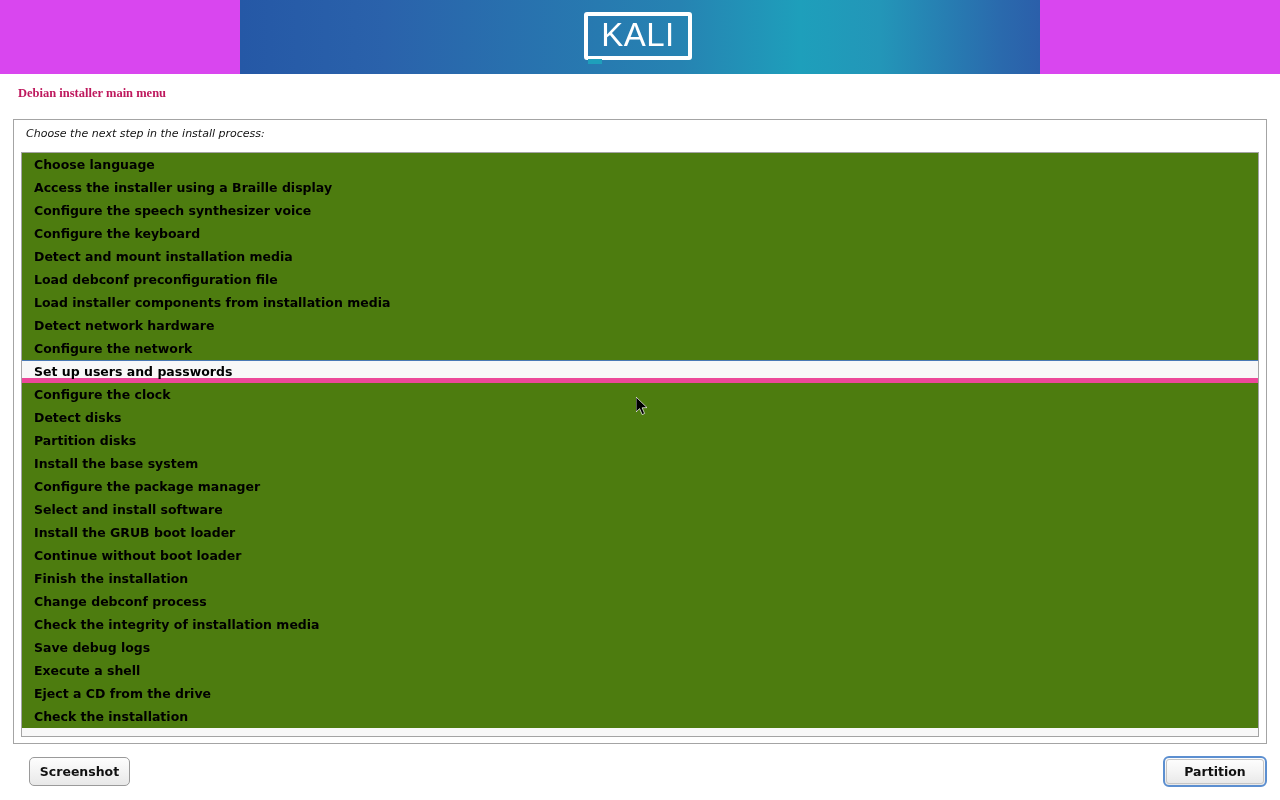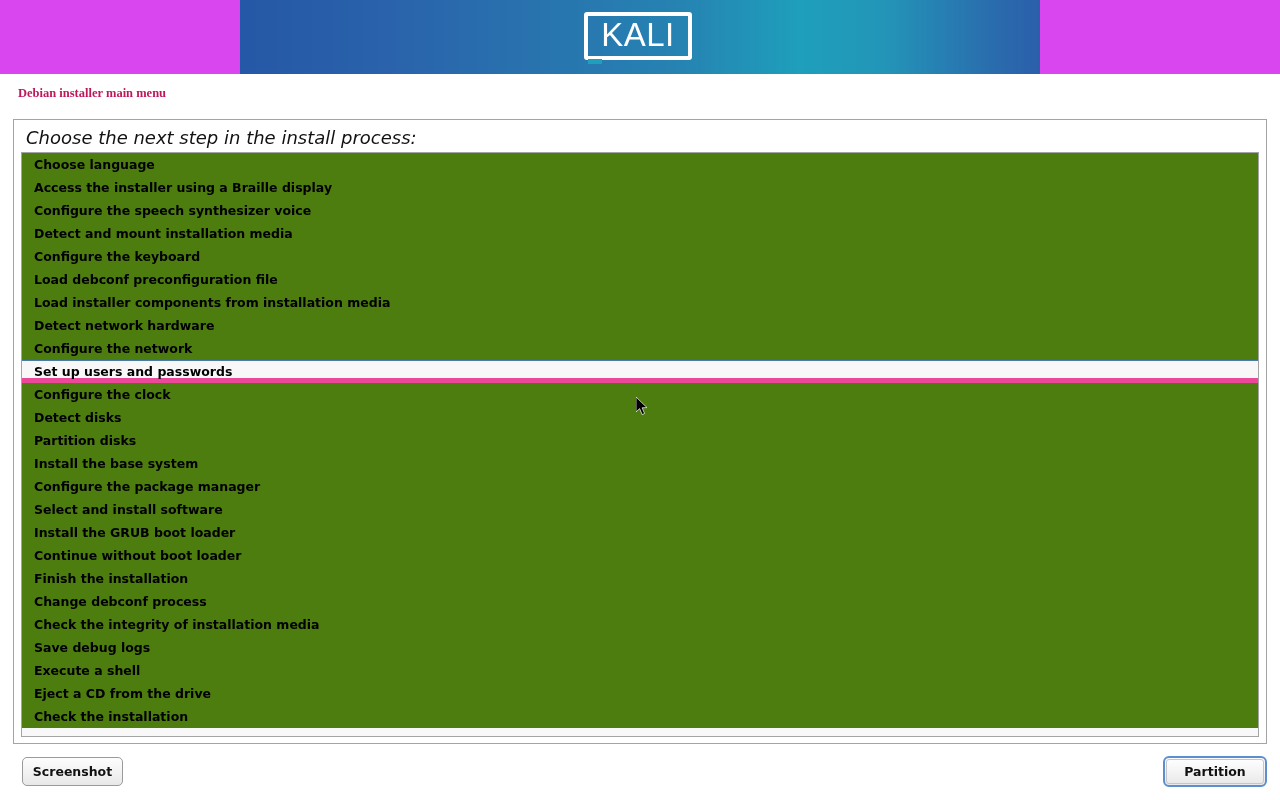--- a/index.html
+++ b/index.html
@@ -84,21 +84,21 @@
     height: 625px;
     border: 1px solid #a4a4a4;
     background: #ffffff;
     box-sizing: border-box;
   }
   #prompt {
     position: absolute;
     left: 12px; top: 7px;
     font-family: "DejaVu Sans", sans-serif;
     font-style: italic;
-    font-size: 18px;
+    font-size: 11px;
     color: #111111;
     white-space: nowrap;
   }
 
   
   #listbox {
     position: absolute;
     left: 7px; top: 32px;
     width: 1238px;
     height: 585px;
@@ -137,21 +137,21 @@
     color: #111111;
     text-align: center;
     background: linear-gradient(to bottom, #fdfdfd 0%, #f4f4f4 45%, #e8e8e8 100%);
     border: 1px solid #9a9a9a;
     border-radius: 5px;
     box-sizing: border-box;
     cursor: default;
     user-select: none;
   }
   #btn-screenshot {
-    left: 22px; top: 757px;
+    left: 29px; top: 757px;
     width: 101px;
     height: 29px;
     line-height: 27px;
   }
   #btn-continue {
     left: 1163px; top: 756px;
     width: 104px;
     height: 31px;
     line-height: 25px;
     border: 2px solid #5c8fd0;
@@ -190,22 +190,22 @@
 </div>
 
 <div id="page-title">Debian installer main menu</div>
 
 <div id="frame">
   <div id="prompt">Choose the next step in the install process:</div>
   <div id="listbox">
       <div class="list-item">Choose language</div>
       <div class="list-item">Access the installer using a Braille display</div>
       <div class="list-item">Configure the speech synthesizer voice</div>
+      <div class="list-item">Configure the keyboard</div>
       <div class="list-item">Detect and mount installation media</div>
-      <div class="list-item">Configure the keyboard</div>
       <div class="list-item">Load debconf preconfiguration file</div>
       <div class="list-item">Load installer components from installation media</div>
       <div class="list-item">Detect network hardware</div>
       <div class="list-item">Configure the network</div>
       <div class="list-item selected">Set up users and passwords</div>
       <div class="list-item">Configure the clock</div>
       <div class="list-item">Detect disks</div>
       <div class="list-item">Partition disks</div>
       <div class="list-item">Install the base system</div>
       <div class="list-item">Configure the package manager</div>

